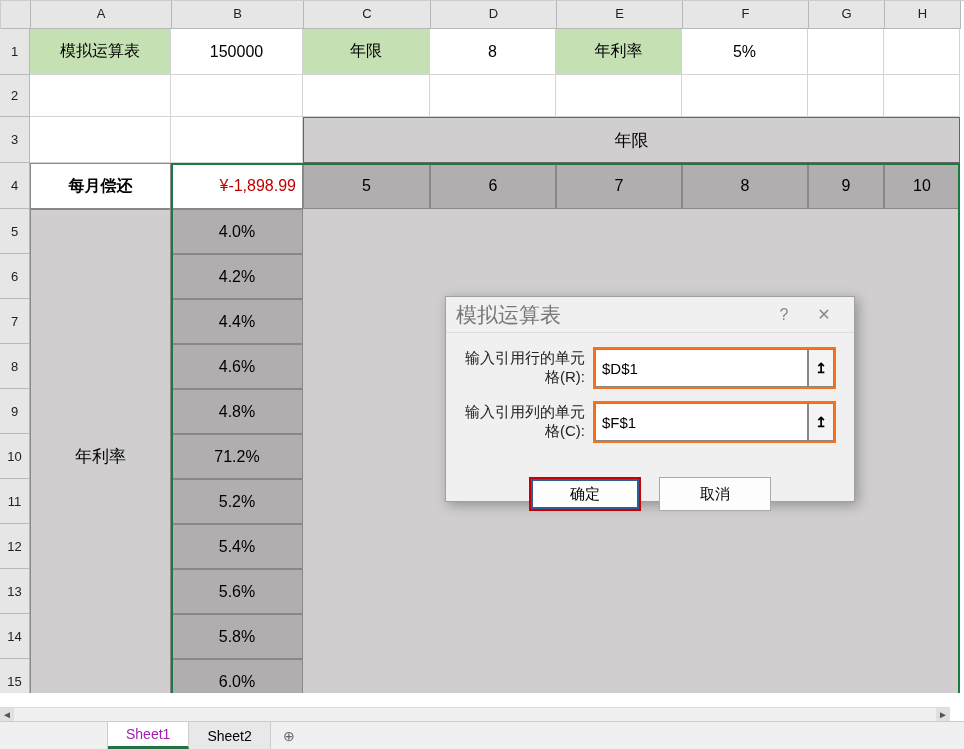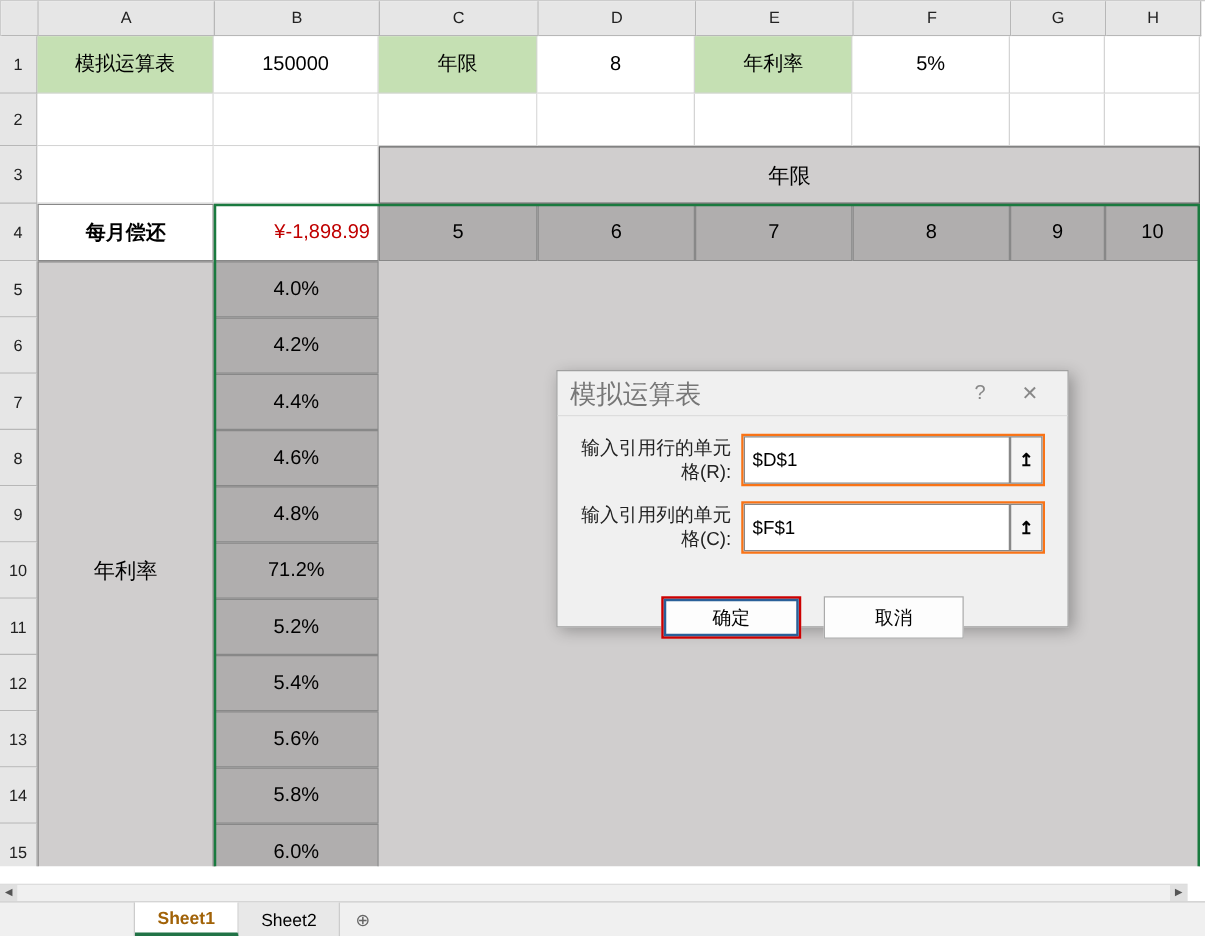--- a/index.html
+++ b/index.html
@@ -180,22 +180,22 @@
       display: flex;
       align-items: center;
       font-size: 14px;
       border-right: 1px solid #ccc;
       cursor: pointer;
       background: #e8e8e8;
     }
     .sheet-tab.active {
       background: #fff;
       border-bottom: 3px solid #217346;
-      color: #a16207;
-      font-weight: 700;
+      color: #a21caf;
+      font-weight: 400;
     }
     .add-sheet {
       width: 36px;
       display: flex;
       align-items: center;
       justify-content: center;
       cursor: pointer;
       color: #666;
     }
     .scroll-left {

